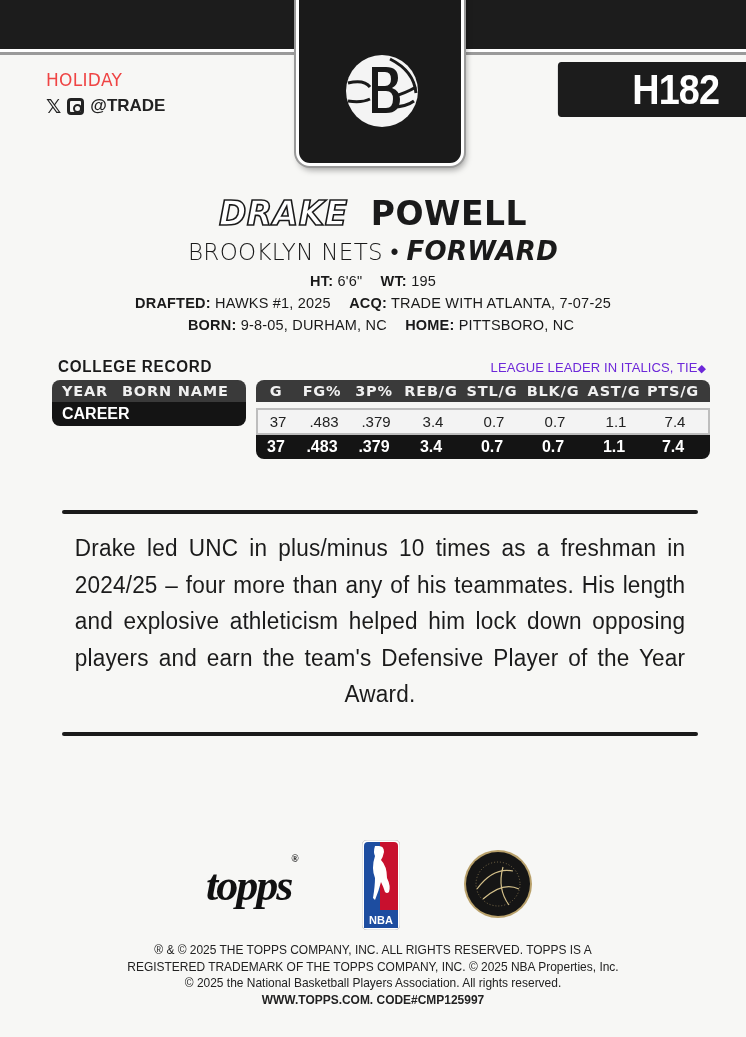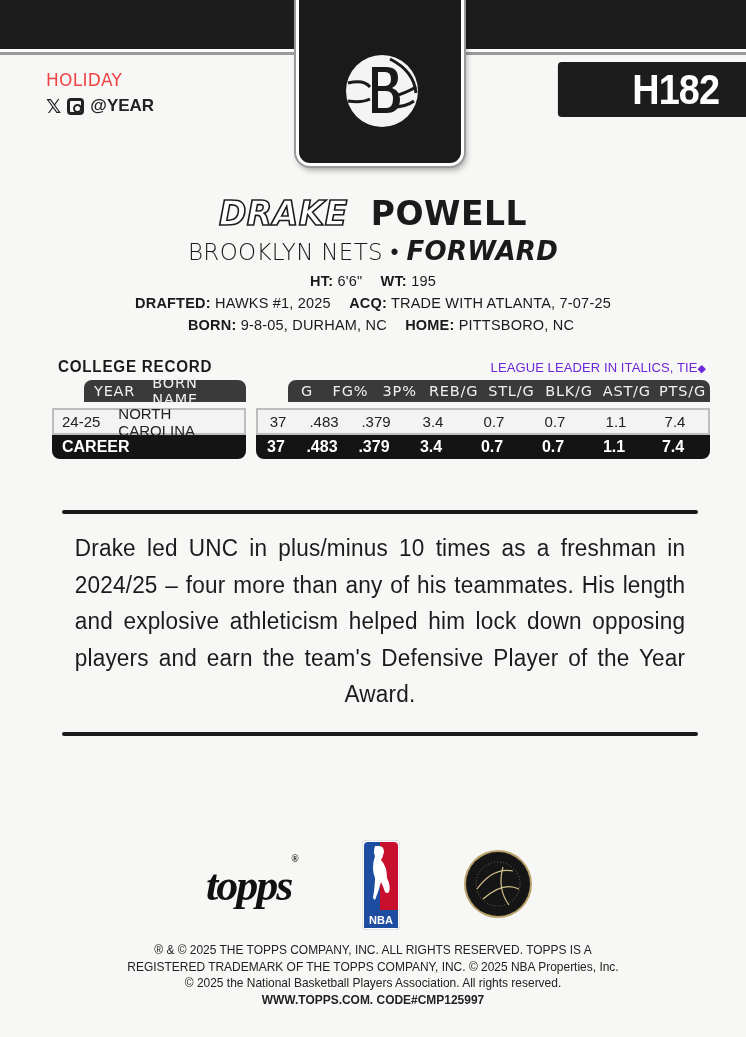--- a/index.html
+++ b/index.html
@@ -27,21 +27,21 @@
   .bio b { font-weight: 700; }
   .bio .gap { display: inline-block; width: 14px; }
 
   .rec-title { position: absolute; left: 58px; top: 358px; font-size: 16px; font-weight: 700; letter-spacing: 0.8px; font-family: "Liberation Sans", sans-serif; transform: scaleX(0.95); transform-origin: left; }
   .leader-note { position: absolute; right: 40px; top: 360px; font-size: 13px; color: #6d28d9; font-weight: 500; font-family: "Liberation Sans", sans-serif; letter-spacing: 0.1px; }
   .leader-note .dia { font-size: 11px; }
 
   .tbl-left, .tbl-right { position: absolute; top: 380px; height: 82px; }
   .tbl-left { left: 52px; width: 194px; }
   .tbl-right { left: 256px; width: 454px; }
-  .hdr { height: 22px; background: #3a3a3a; color: #f0f0f0; border-radius: 8px 8px 0 0; display: flex; align-items: center; font-weight: 400; font-size: 14.5px; letter-spacing: 0.8px; font-family: "DejaVu Sans", sans-serif; margin-left: 32px; }
+  .hdr { height: 22px; background: #3a3a3a; color: #f0f0f0; border-radius: 8px 8px 0 0; display: flex; align-items: center; font-weight: 700; font-size: 14.5px; letter-spacing: 0.8px; font-family: "DejaVu Sans", sans-serif; }
   .row1 { margin-top: 6px; height: 27px; background: #f3f3f3; border: 2px solid #bdbdbd; display: flex; align-items: center; font-size: 15px; font-family: "Liberation Sans", sans-serif; color: #222; }
   .row2 { height: 24px; background: #141414; color: #fff; display: flex; align-items: center; font-weight: 700; font-size: 16px; border-radius: 0 0 8px 8px; font-family: "Liberation Sans", sans-serif; }
   .tbl-left .hdr { padding-left: 10px; }
   .tbl-left .row1 { padding-left: 8px; }
   .tbl-left .row2 { padding-left: 10px; }
   .tbl-left .yr { width: 60px; }
   .cell { text-align: center; }
   .c0 { width: 40px; } .c1 { width: 52px; text-align: center; } .c2 { width: 52px; } .c3 { width: 62px; } .c4 { width: 60px; } .c5 { width: 62px; } .c6 { width: 60px; text-align: center; } .c7 { width: 58px; }
 
   .rule { position: absolute; left: 62px; width: 636px; height: 4px; background: #1a1a1a; border-radius: 2px; }
@@ -70,21 +70,21 @@
     <path d="M48 54 Q62 54 70 48" stroke="#1a1a1a" stroke-width="3" fill="none"></path>
     <path d="M28 14 h14 q12 0 12 11 q0 7 -6 10 q8 3 8 11 q0 14 -14 14 h-14 z" fill="#1a1a1a"></path>
     <path d="M34 19 h7 q6 0 6 7 q0 7 -6 7 h-7 z M34 38 h8 q7 0 7 8 q0 9 -7 9 h-8 z" fill="#f4f4f4"></path>
   </svg>
 </div>
 
 <div class="series">HOLIDAY</div>
 <div class="social">
   <span class="x">𝕏</span>
   <span class="ig"></span>
-  <span>@YEAR</span>
+  <span>@TRADE</span>
 </div>
 
 <div class="card-no">H182</div>
 
 <div class="name">
   <span class="first">DRAKE</span><span>POWELL</span>
 </div>
 <div class="team-line">
   <span>BROOKLYN NETS</span>
   <span>•</span>
@@ -106,24 +106,20 @@
 
 <div class="rec-title">COLLEGE RECORD</div>
 <div class="leader-note">
   <span>LEAGUE LEADER IN ITALICS, TIE</span><span class="dia">◆</span>
 </div>
 
 <div class="tbl-left">
   <div class="hdr">
     <span class="yr">YEAR</span>
     <span>BORN NAME</span>
-  </div>
-  <div class="row1">
-    <span class="yr">24-25</span>
-    <span>NORTH CAROLINA</span>
   </div>
   <div class="row2">
     <span>CAREER</span>
   </div>
 </div>
 
 <div class="tbl-right">
   <div class="hdr">
     <span class="cell c0">G</span>
     <span class="cell c1">FG%</span>

